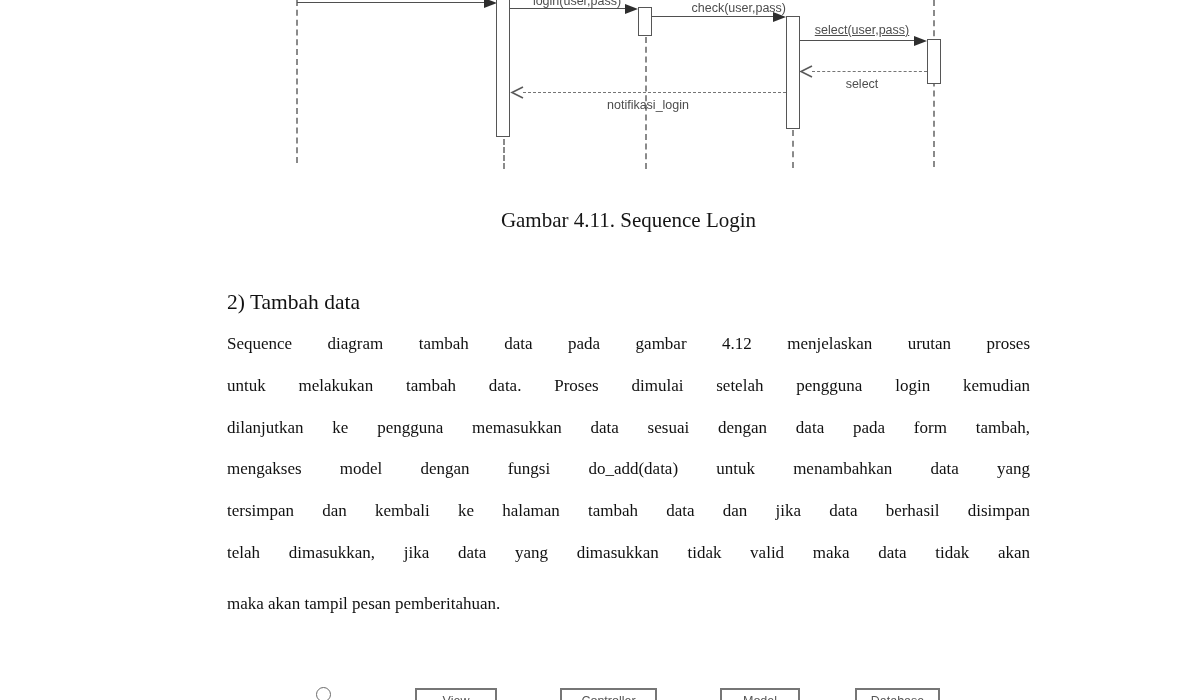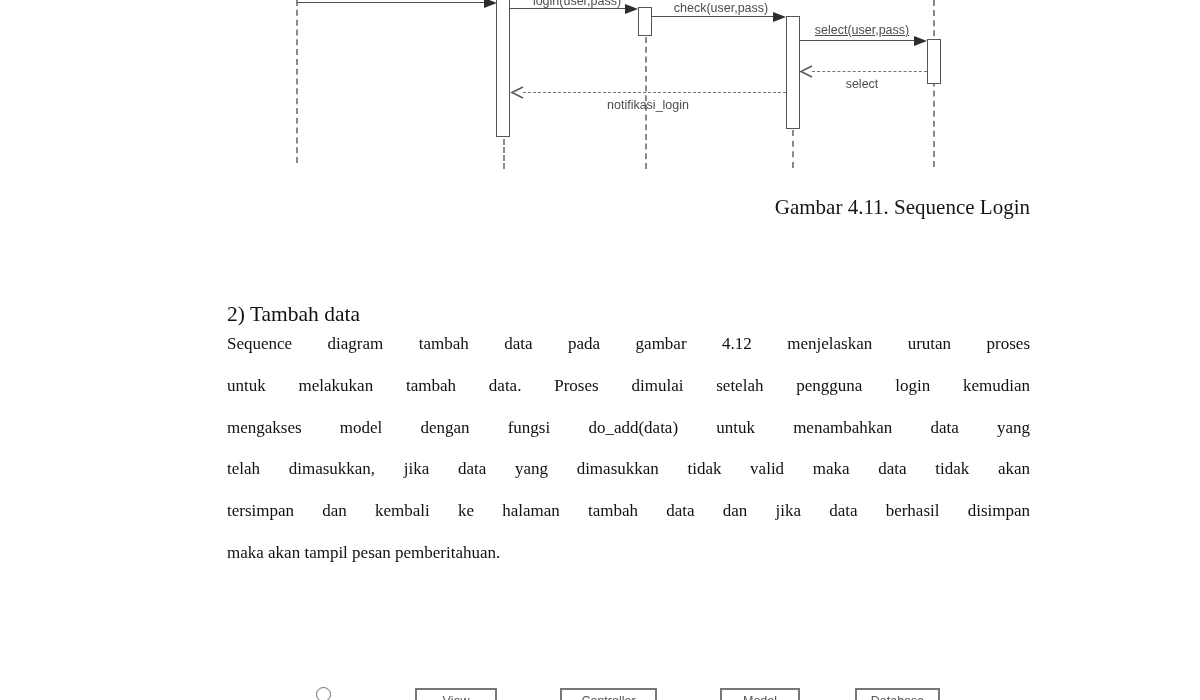--- a/index.html
+++ b/index.html
@@ -16,30 +16,30 @@
   .msg-line.dashed{border-top:1.7px dashed #757575;}
   .arrow-solid{width:0;height:0;border-top:5px solid transparent;border-bottom:5px solid transparent;border-left:13px solid #2e2e2e;}
   .msg-label{
     font-family:"Liberation Sans", sans-serif;font-size:12.5px;color:#4d4d4d;
     text-align:center;white-space:nowrap;line-height:13px;
   }
   .open-head{overflow:visible;}
 
   
   .caption{
-    left:227px;width:803px;top:192px;text-align:right;
+    left:227px;width:803px;top:205px;text-align:center;
     font-size:21px;line-height:30px;color:#151515;
   }
-  .heading{left:227px;width:803px;top:287px;font-size:21.5px;line-height:30px;margin-top:12px;}
+  .heading{left:227px;width:803px;top:287px;font-size:21.5px;line-height:30px;}
   .para{left:227px;width:803px;top:323px;font-size:17px;}
   .pline{
     height:41.8px;line-height:41.8px;white-space:normal;
     text-align:justify;text-align-last:justify;
   }
-  .pline.last{text-align-last:left;}
+  .pline.last{text-align-last:left;margin-top:9px;}
 
   
   .actor-head{width:15px;height:15px;border:1.6px solid #6b6b6b;border-radius:50%;background:#fff;box-sizing:border-box;}
   .pbox{
     background:#fff;border:2px solid #767676;box-sizing:border-box;height:18px;
     text-align:center;overflow:hidden;
   }
   .pbox .plabel{
     display:block;margin-top:5px;font-family:"Liberation Sans", sans-serif;
     font-size:12.5px;color:#555;line-height:13px;
@@ -63,21 +63,21 @@
 
     <div class="abs act-bar" style="left:496px;top:-8px;width:14px;height:145px;"></div>
     <div class="abs act-bar" style="left:638px;top:7px;width:14px;height:29px;"></div>
     <div class="abs act-bar" style="left:786px;top:16px;width:14px;height:113px;"></div>
     <div class="abs act-bar" style="left:927px;top:39px;width:14px;height:45px;"></div>
 
     <div class="abs msg-label" style="left:510px;top:-5px;width:134px;">login(user,pass)</div>
     <div class="abs msg-line" style="left:510px;top:8px;width:117px;"></div>
     <div class="abs arrow-solid" style="left:625px;top:4px;"></div>
 
-    <div class="abs msg-label" style="left:656px;top:2px;width:130px;">check(user,pass)</div>
+    <div class="abs msg-label" style="left:656px;top:2px;width:130px;text-align:right;">check(user,pass)</div>
     <div class="abs msg-line" style="left:652px;top:16px;width:123px;"></div>
     <div class="abs arrow-solid" style="left:773px;top:12px;"></div>
 
     <div class="abs msg-label" style="left:797px;top:24px;width:130px;text-decoration:underline;">select(user,pass)</div>
     <div class="abs msg-line" style="left:800px;top:40px;width:116px;"></div>
     <div class="abs arrow-solid" style="left:914px;top:36px;"></div>
 
     <div class="abs msg-line dashed" style="left:812px;top:71px;width:115px;"></div>
     <svg class="abs open-head" style="left:800px;top:65px;" width="13" height="13" viewBox="0 0 13 13">
         <path d="M12,1 L1,6.5 L12,12" fill="none" stroke="#5a5a5a" stroke-width="1.6"></path>
@@ -91,23 +91,24 @@
     <div class="abs msg-label" style="left:578px;top:99px;width:140px;">notifikasi_login</div>
   </div>
 
   <div class="abs caption">Gambar 4.11. Sequence Login</div>
 
   <div class="abs heading">2) Tambah data</div>
 
   <div class="abs para">
     <div class="pline">Sequence diagram tambah data pada gambar 4.12 menjelaskan urutan proses</div>
     <div class="pline">untuk melakukan tambah data. Proses dimulai setelah pengguna login kemudian</div>
+    <div class="pline">dilanjutkan ke pengguna memasukkan data sesuai dengan data pada form tambah,</div>
     <div class="pline">mengakses model dengan fungsi do_add(data) untuk menambahkan data yang</div>
+    <div class="pline">tersimpan dan kembali ke halaman tambah data dan jika data berhasil disimpan</div>
     <div class="pline">telah dimasukkan, jika data yang dimasukkan tidak valid maka data tidak akan</div>
-    <div class="pline">tersimpan dan kembali ke halaman tambah data dan jika data berhasil disimpan</div>
     <div class="pline last">maka akan tampil pesan pemberitahuan.</div>
   </div>
 
   <div class="abs" style="left:0;top:680px;width:1200px;height:20px;">
     <div class="abs actor-head" style="left:316px;top:7px;"></div>
     <div class="abs pbox" style="left:415px;top:8px;width:82px;">
       <span class="plabel">View</span>
     </div>
     <div class="abs pbox" style="left:560px;top:8px;width:97px;">
       <span class="plabel">Controller</span>

